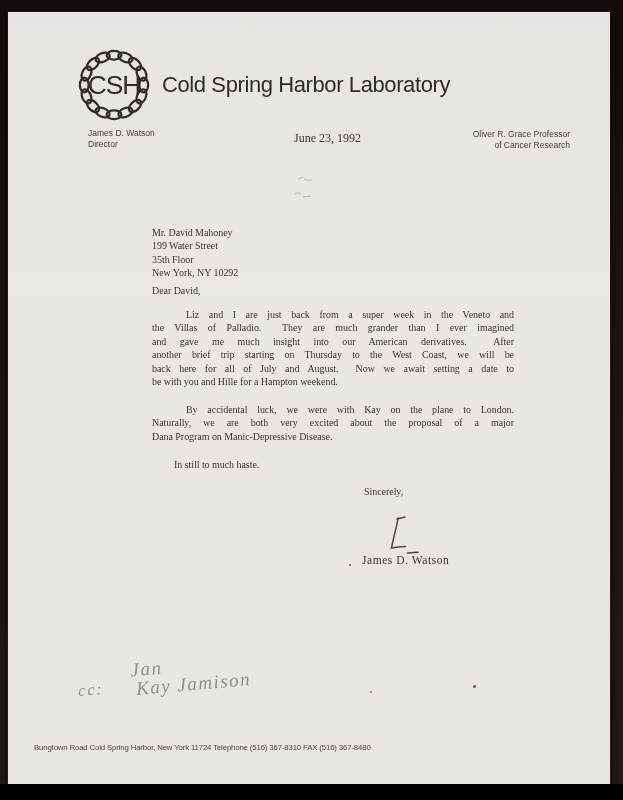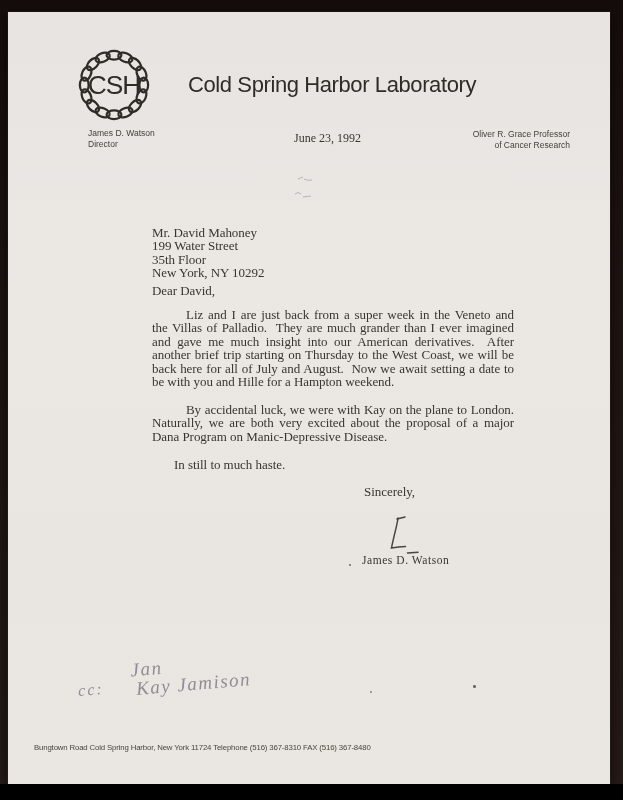--- a/index.html
+++ b/index.html
@@ -8,28 +8,28 @@
     font-family:"Liberation Serif",serif;}
   .paper{position:absolute;left:8px;top:12px;width:602px;height:772px;
     background:linear-gradient(180deg,#e8e4e1 0%,#ebe8e4 35%,#e9e6e2 70%,#eae7e2 100%);
     box-shadow:0 0 0 1px rgba(255,255,255,0.04), 0 4px 14px rgba(0,0,0,0.65);
     color:#3a342e;}
   
   .logo{position:absolute;left:67px;top:34px;width:78px;height:78px;}
   .logo ellipse{fill:none;stroke:#2f2b26;stroke-width:2.3px;}
   .logo text{fill:#2f2b26;font-family:"Liberation Sans",sans-serif;font-size:27px;letter-spacing:-1px;}
   .org-name{position:absolute;left:154px;top:60px;font-family:"Liberation Sans",sans-serif;
-    font-size:22px;letter-spacing:-0.4px;color:#2f2b26;font-weight:400;margin-left:26px;}
+    font-size:22px;letter-spacing:-0.4px;color:#2f2b26;font-weight:400;}
   .credit{position:absolute;font-family:"Liberation Sans",sans-serif;font-size:8.5px;
     line-height:10.8px;color:#45403a;}
   .credit-left{left:80px;top:116px;}
   .credit-right{right:40px;top:117px;text-align:right;}
   .date{position:absolute;left:286px;top:119px;font-size:12px;color:#3a342e;}
   
-  .txt{position:absolute;font-size:13px;line-height:13.4px;color:#3a342e;letter-spacing:-0.05px;}
+  .txt{position:absolute;font-size:10px;line-height:13.4px;color:#3a342e;letter-spacing:-0.05px;}
   .recipient{left:144px;top:214px;}
   .salutation{left:144px;top:272px;}
   .para{left:144px;top:296px;width:362px;}
   .para2{top:391px;}
   .justify .line{text-align:justify;text-align-last:justify;white-space:pre-wrap;}
   .justify .line.last{text-align-last:left;}
   .justify .line.first{text-indent:34px;}
   .haste{left:166px;top:446px;}
   .valediction{left:356px;top:473px;text-align:right;}
   .typed-name{left:354px;top:542px;font-size:11.5px;letter-spacing:0.55px;}

